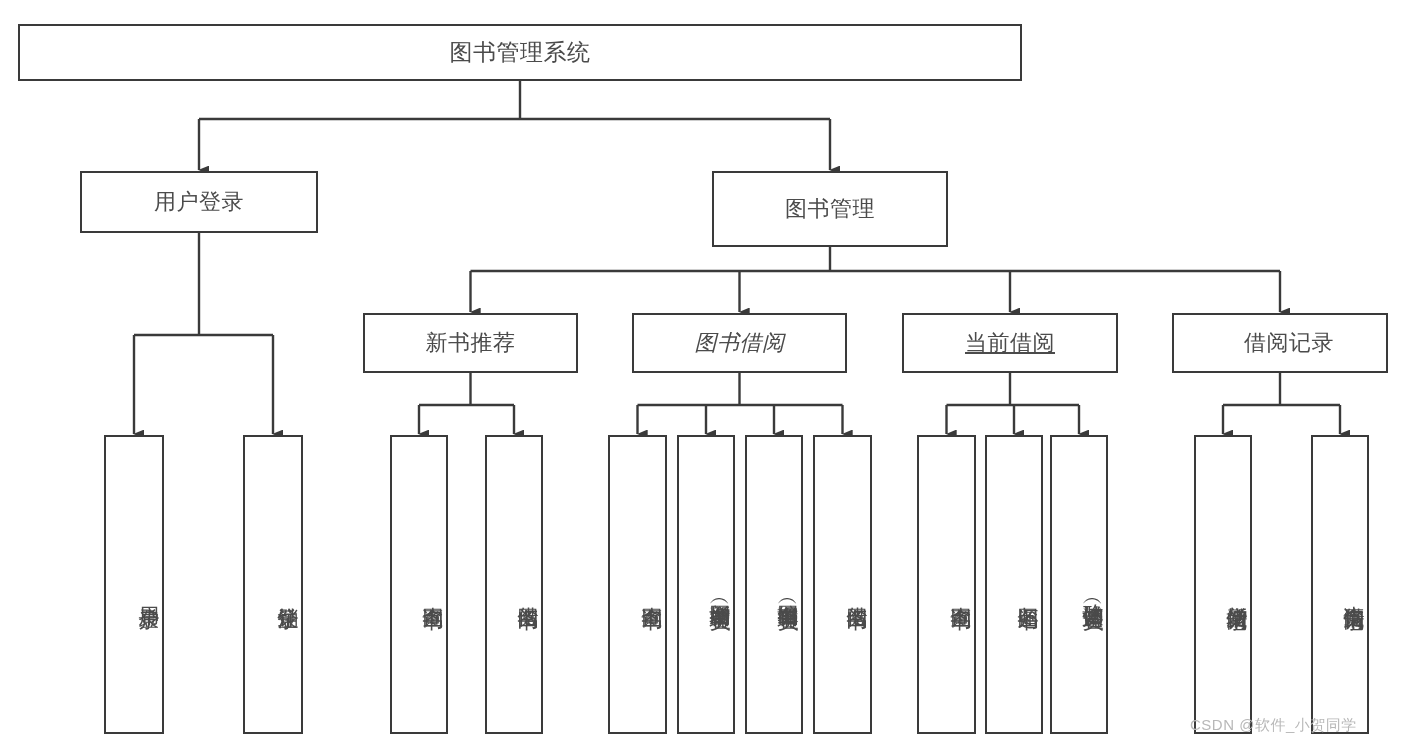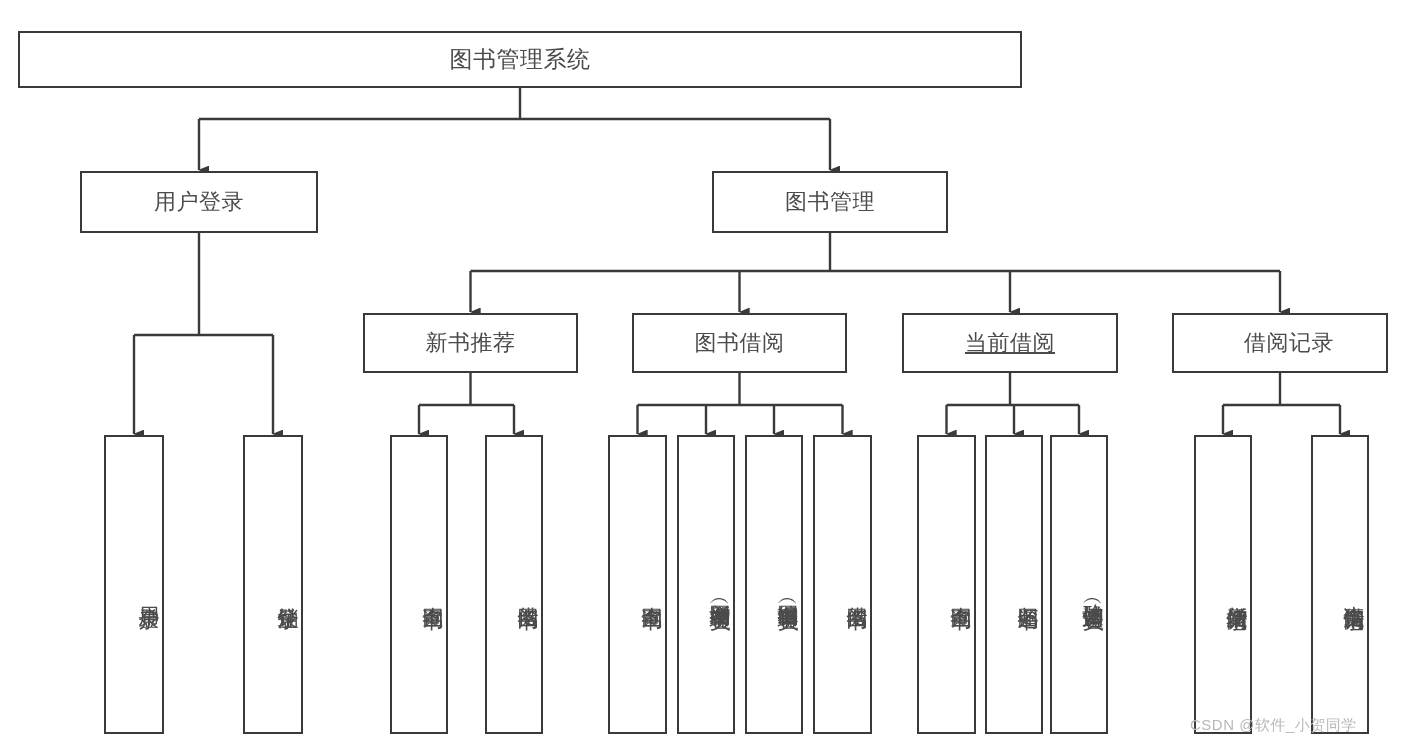--- a/index.html
+++ b/index.html
@@ -110,33 +110,33 @@
         <line x1="1014" y1="405" x2="1014" y2="434" stroke="#3a3a3a" stroke-width="2.4" marker-end="url(#arrowhead)"></line>
         <line x1="1079" y1="405" x2="1079" y2="434" stroke="#3a3a3a" stroke-width="2.4" marker-end="url(#arrowhead)"></line>
         <line x1="1280" y1="373" x2="1280" y2="405" stroke="#3a3a3a" stroke-width="2.4"></line>
         <line x1="1223" y1="405" x2="1340" y2="405" stroke="#3a3a3a" stroke-width="2.4"></line>
         <line x1="1223" y1="405" x2="1223" y2="434" stroke="#3a3a3a" stroke-width="2.4" marker-end="url(#arrowhead)"></line>
         <line x1="1340" y1="405" x2="1340" y2="434" stroke="#3a3a3a" stroke-width="2.4" marker-end="url(#arrowhead)"></line>
       </g>
   </svg>
 
   <div id="node-layer">
-      <div class="node horiz root" style="left: 18px; top: 31px; width: 1004px; height: 57px;">
+      <div class="node horiz root" style="left: 18px; top: 24px; width: 1004px; height: 57px;">
         <span class="lbl">图书管理系统</span>
       </div>
       <div class="node horiz" style="left: 80px; top: 171px; width: 238px; height: 62px;">
         <span class="lbl">用户登录</span>
       </div>
-      <div class="node horiz" style="left: 712px; top: 171px; width: 236px; height: 62px;">
+      <div class="node horiz" style="left: 712px; top: 171px; width: 236px; height: 76px;">
         <span class="lbl">图书管理</span>
       </div>
       <div class="node horiz" style="left: 363px; top: 313px; width: 215px; height: 60px;">
         <span class="lbl">新书推荐</span>
       </div>
-      <div class="node horiz" style="left: 632px; top: 313px; width: 215px; height: 60px;">
+      <div class="node horiz" style="left: 632px; top: 313px; width: 215px; height: 60px; font-style: italic;">
         <span class="lbl">图书借阅</span>
       </div>
       <div class="node horiz" style="left: 902px; top: 313px; width: 216px; height: 60px; text-decoration: underline;">
         <span class="lbl">当前借阅</span>
       </div>
       <div class="node horiz" style="left: 1172px; top: 313px; width: 216px; height: 60px; padding-left: 18px;">
         <span class="lbl">借阅记录</span>
       </div>
       <div class="node vert" style="left: 104px; top: 435px; width: 60px; height: 299px;">
         <span class="lbl">用户登录</span>

